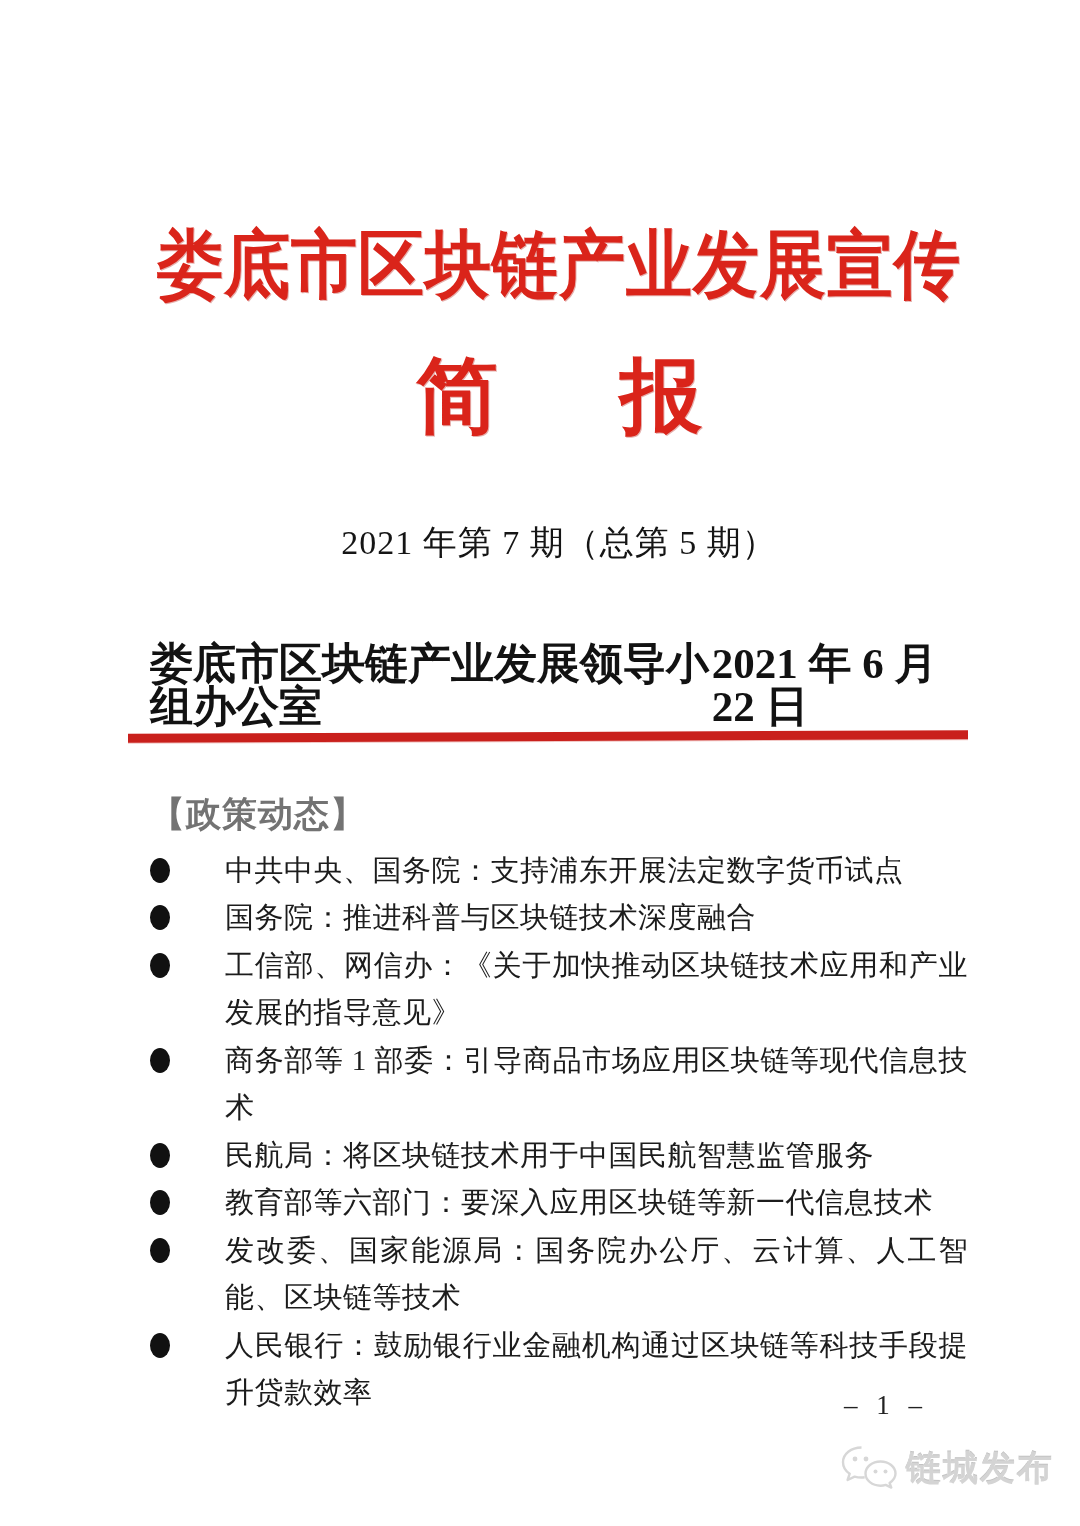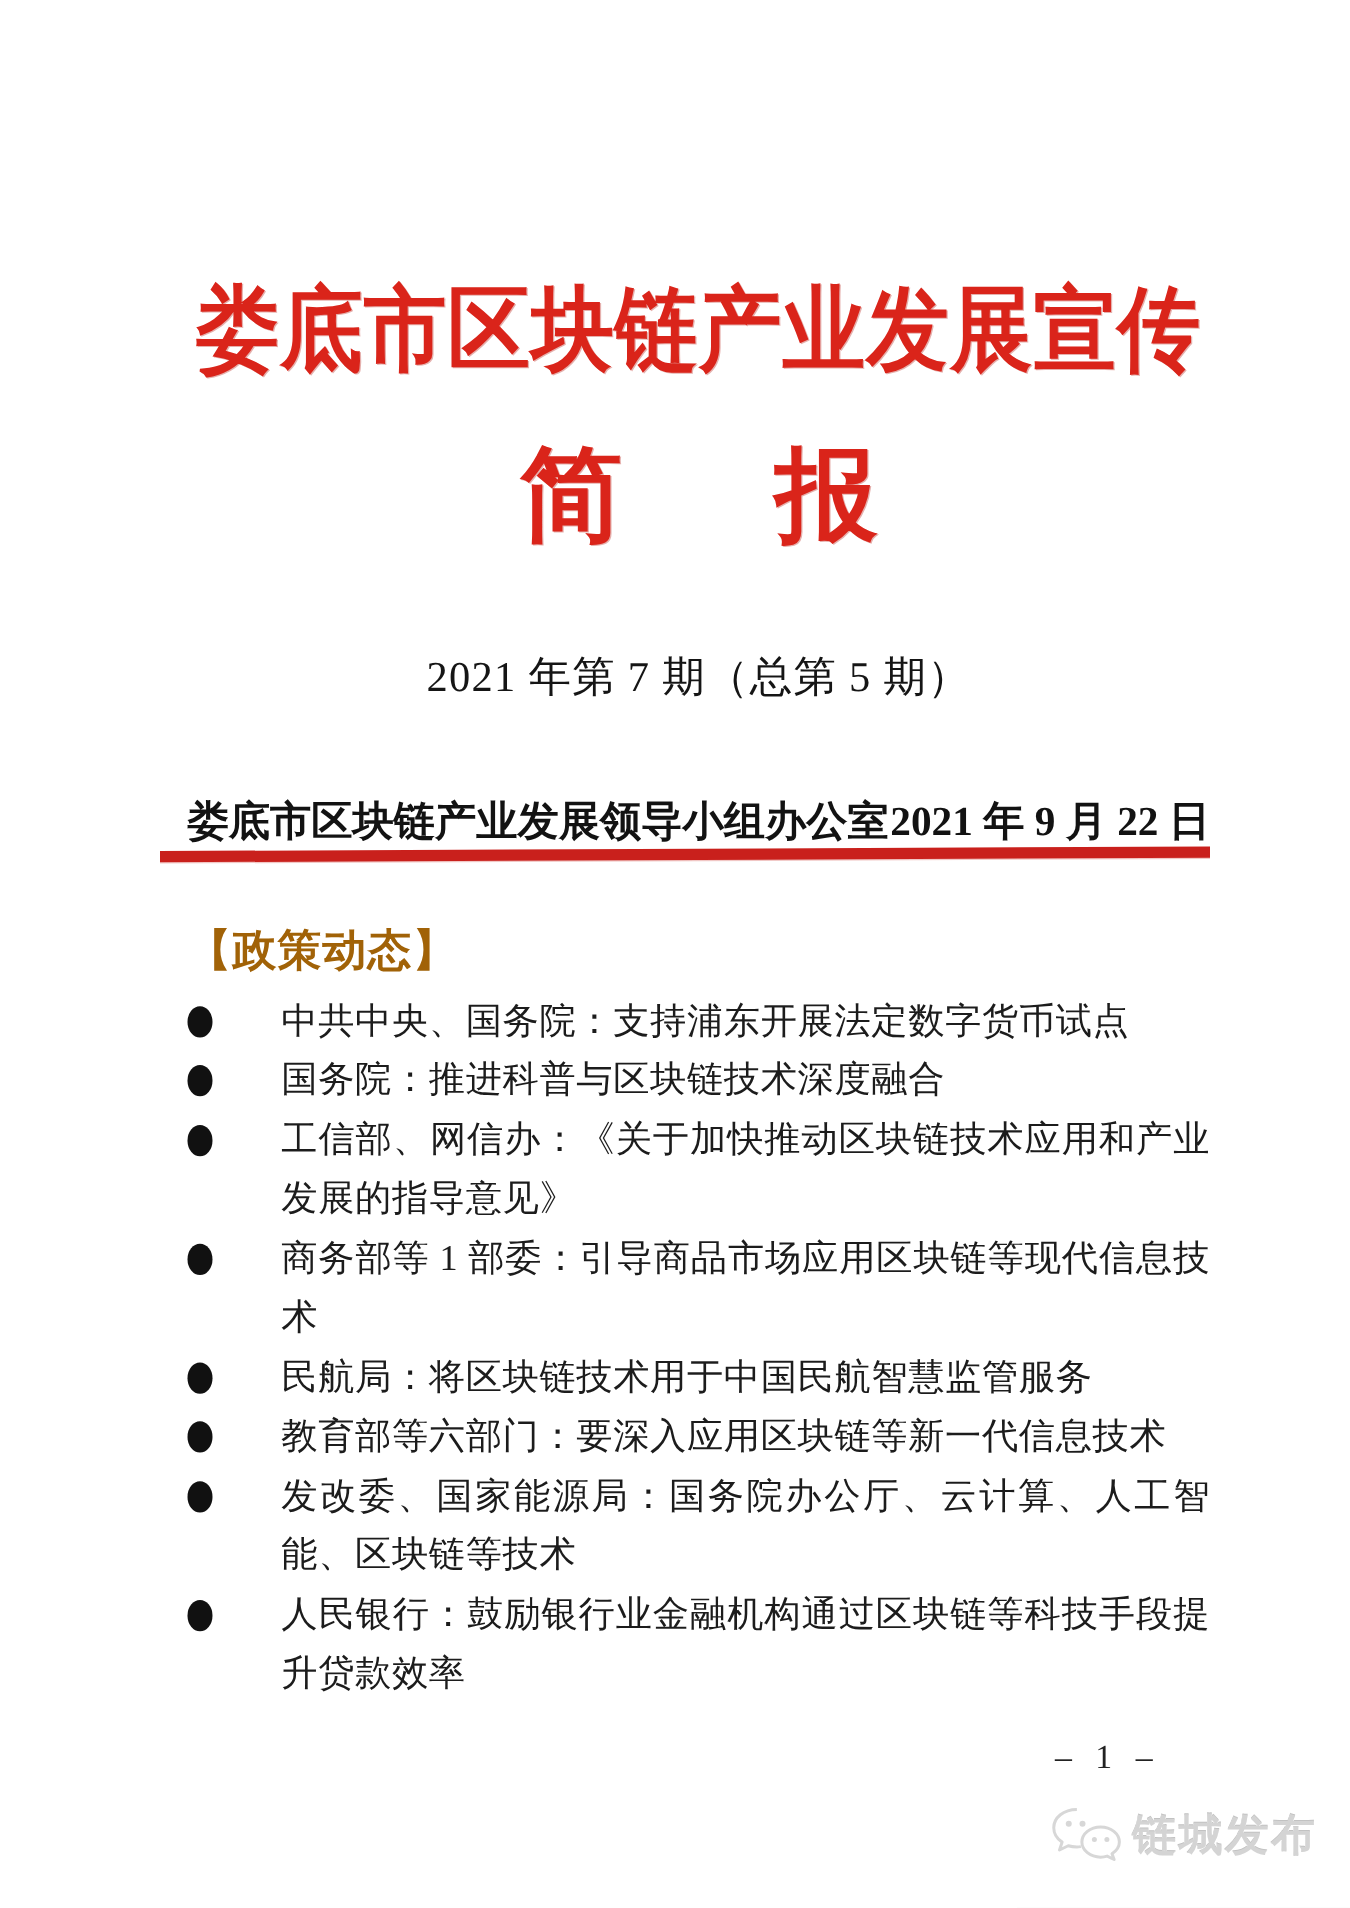--- a/index.html
+++ b/index.html
@@ -56,41 +56,41 @@
     line-height: 1;
     text-align: center;
     color: #151515;
     letter-spacing: 1px;
   }
   .pub-row {
     margin-top: 82px;
     display: flex;
     justify-content: space-between;
     align-items: baseline;
-    font-size: 33px;
+    font-size: 43px;
     font-weight: bold;
     line-height: 1;
     color: #121212;
   }
   .red-rule {
     margin: 4px 0 0 -22px;
     width: calc(100% + 22px);
     height: 9px;
     background: var(--rule_red);
     transform: rotate(-0.25deg);
     box-shadow: 0 1px 0 rgba(200,30,25,0.25);
   }
   
   .section-header {
     margin: 55px 0 0 0;
     font-family: "Liberation Sans", "DejaVu Sans", sans-serif;
     font-size: 35px;
     font-weight: 900;
     line-height: 1.05;
-    color: #a16207;
+    color: #737373;
     letter-spacing: 1px;
   }
   .bullet-list {
     list-style: none;
     margin: 14px 0 0 0;
     padding: 0;
   }
   .bullet-item {
     display: flex;
     align-items: flex-start;
@@ -155,21 +155,21 @@
 
       <div class="title-line2">
         <span>简</span>
         <span>报</span>
       </div>
 
       <div class="issue-line">2021 年第 7 期（总第 5 期）</div>
 
       <div class="pub-row">
         <span class="publisher">娄底市区块链产业发展领导小组办公室</span>
-        <span class="pub-date">2021 年 9 月 22 日</span>
+        <span class="pub-date">2021 年 6 月 22 日</span>
       </div>
 
       <div class="red-rule"></div>
     </header>
 
     <main>
       <h2 class="section-header">【政策动态】</h2>
 
       <ul class="bullet-list">
         <li class="bullet-item">

